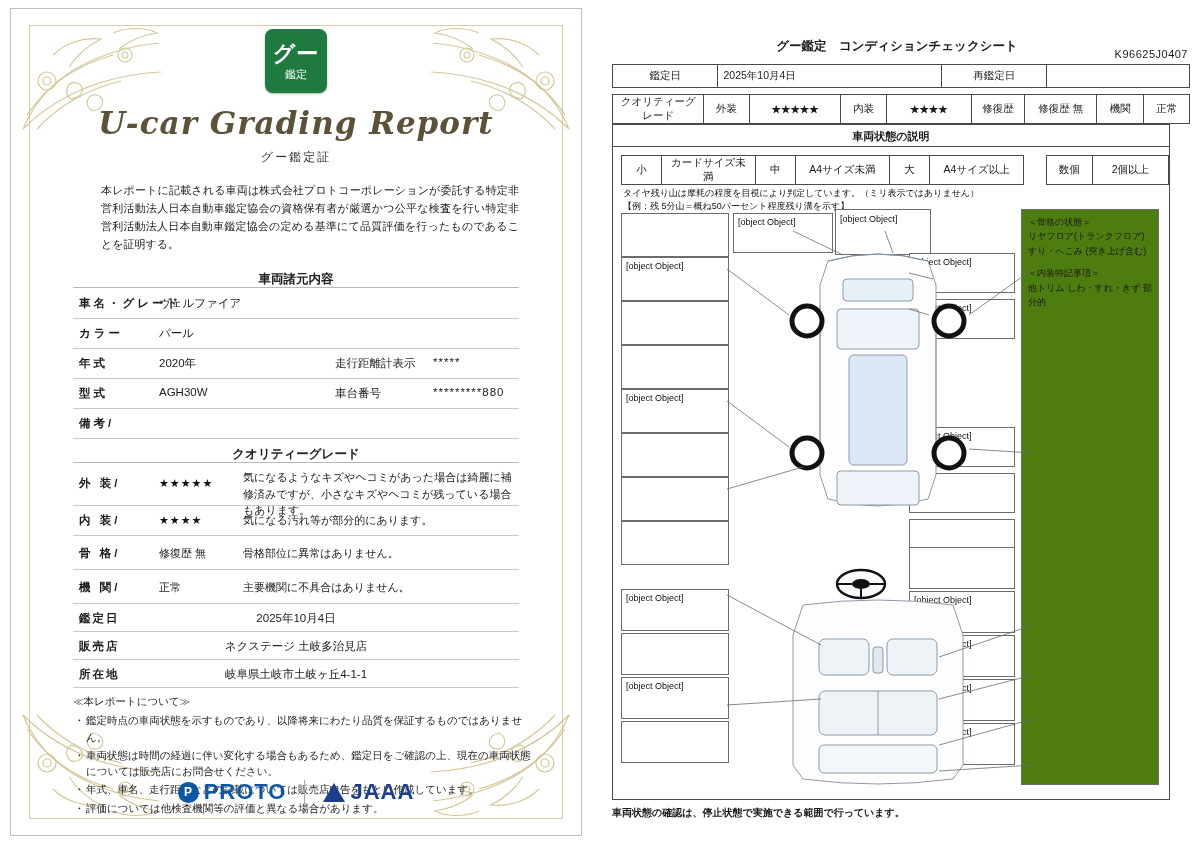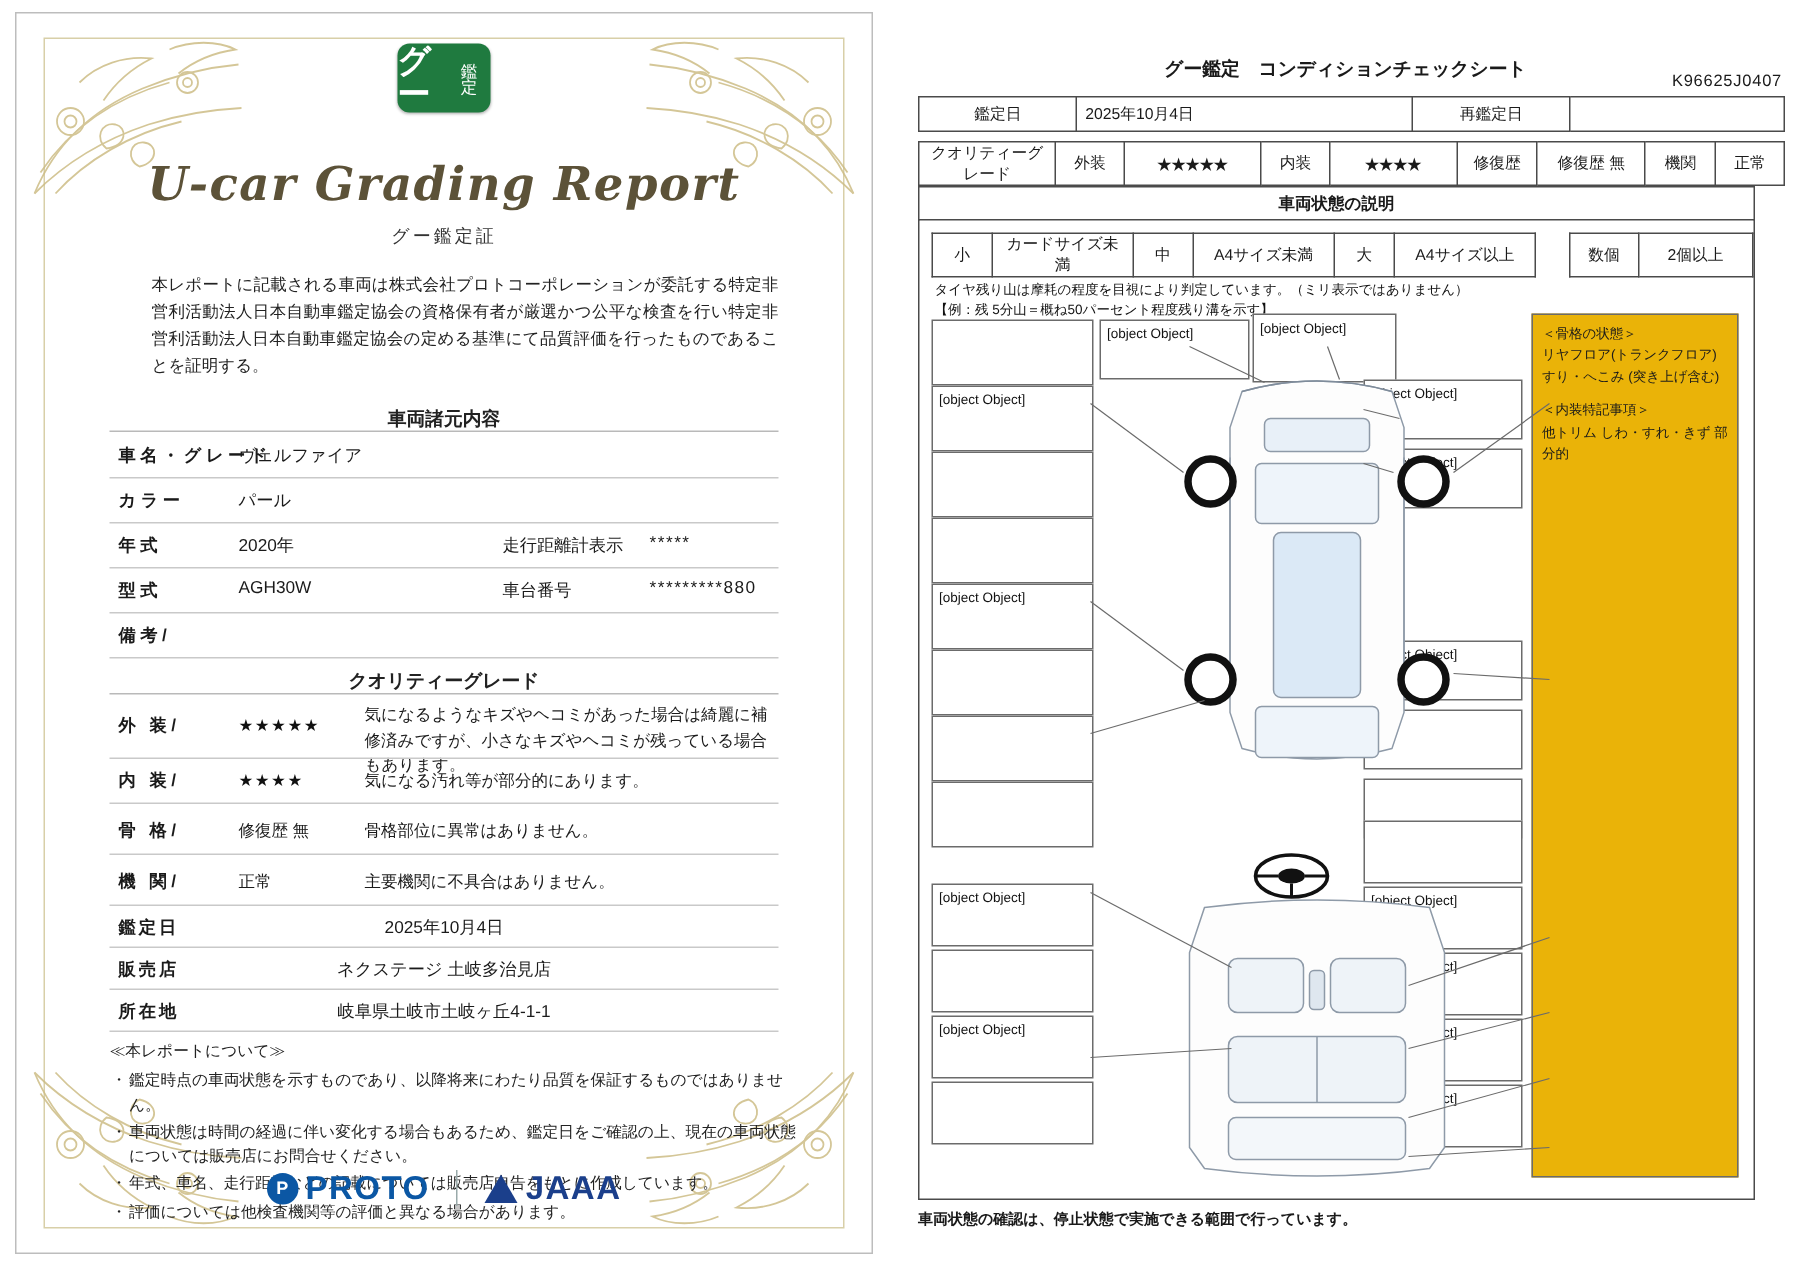--- a/index.html
+++ b/index.html
@@ -23,22 +23,22 @@
   
   .orn{position:absolute;width:150px;height:120px;pointer-events:none;opacity:.85;}
   .orn svg{width:100%;height:100%;display:block;}
   .orn.tl{left:6px;top:6px;}
   .orn.tr{right:6px;top:6px;transform:scaleX(-1);}
   .orn.bl{left:6px;bottom:6px;transform:scaleY(-1);}
   .orn.br{right:6px;bottom:6px;transform:scale(-1,-1);}
 
   .goo-badge{
     position:absolute;left:50%;transform:translateX(-50%);top:20px;
-    width:62px;height:46px;border-radius:8px;
-    background:#1f7a3f;color:#fff;display:flex;flex-direction:row;
+    width:62px;height:64px;border-radius:8px;
+    background:#1f7a3f;color:#fff;display:flex;flex-direction:column;
     align-items:center;justify-content:center;line-height:1;
     box-shadow:0 1px 2px rgba(0,0,0,.3);
   }
   .goo-badge .g1{font-size:22px;font-weight:bold;letter-spacing:1px;}
   .goo-badge .g2{font-size:11px;margin-top:4px;}
 
   .title-script{
     position:absolute;left:0;right:0;top:96px;text-align:center;
     font-family:"DejaVu Serif", serif;font-style:italic;font-weight:bold;
     font-size:31px;color:#5c5238;letter-spacing:1px;
@@ -109,21 +109,21 @@
   .size-tbl{position:absolute;left:8px;top:8px;}
   .size-tbl td{height:21px;}
 
   .tyre-note{position:absolute;left:10px;top:40px;font-size:9px;line-height:1.45;color:#111;}
 
   .cal{position:absolute;border:1px solid #6b6b6b;background:#fff;font-size:9px;color:#111;}
   .cal span{position:absolute;left:4px;top:3px;}
 
   .rightcol{
     position:absolute;left:408px;top:62px;width:138px;height:576px;
-    border:1px solid #6b6b6b;background:#eab308;font-size:9px;line-height:1.6;padding:5px 6px;
+    border:1px solid #6b6b6b;background:#4d7c0f;font-size:9px;line-height:1.6;padding:5px 6px;
     box-sizing:border-box;
   }
 
   .footer-note{position:absolute;left:8px;top:798px;font-size:10px;font-weight:bold;}
 
   
   .diagram{position:absolute;left:120px;top:62px;width:290px;height:340px;}
   .diagram2{position:absolute;left:120px;top:448px;width:290px;height:190px;}
   svg.d{width:100%;height:100%;display:block;overflow:visible;}
   .steer{position:absolute;left:222px;top:420px;}

